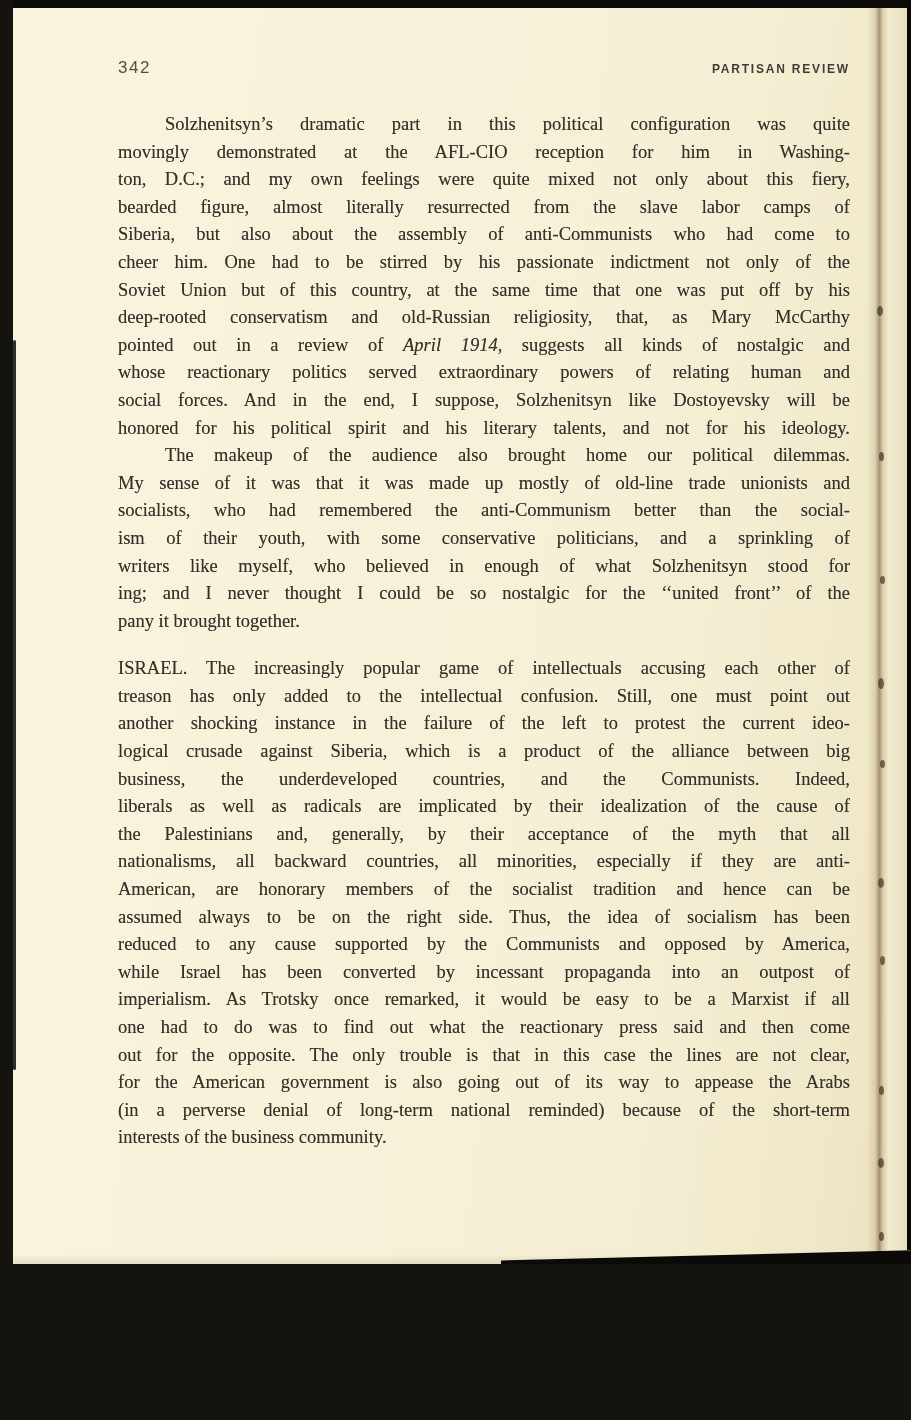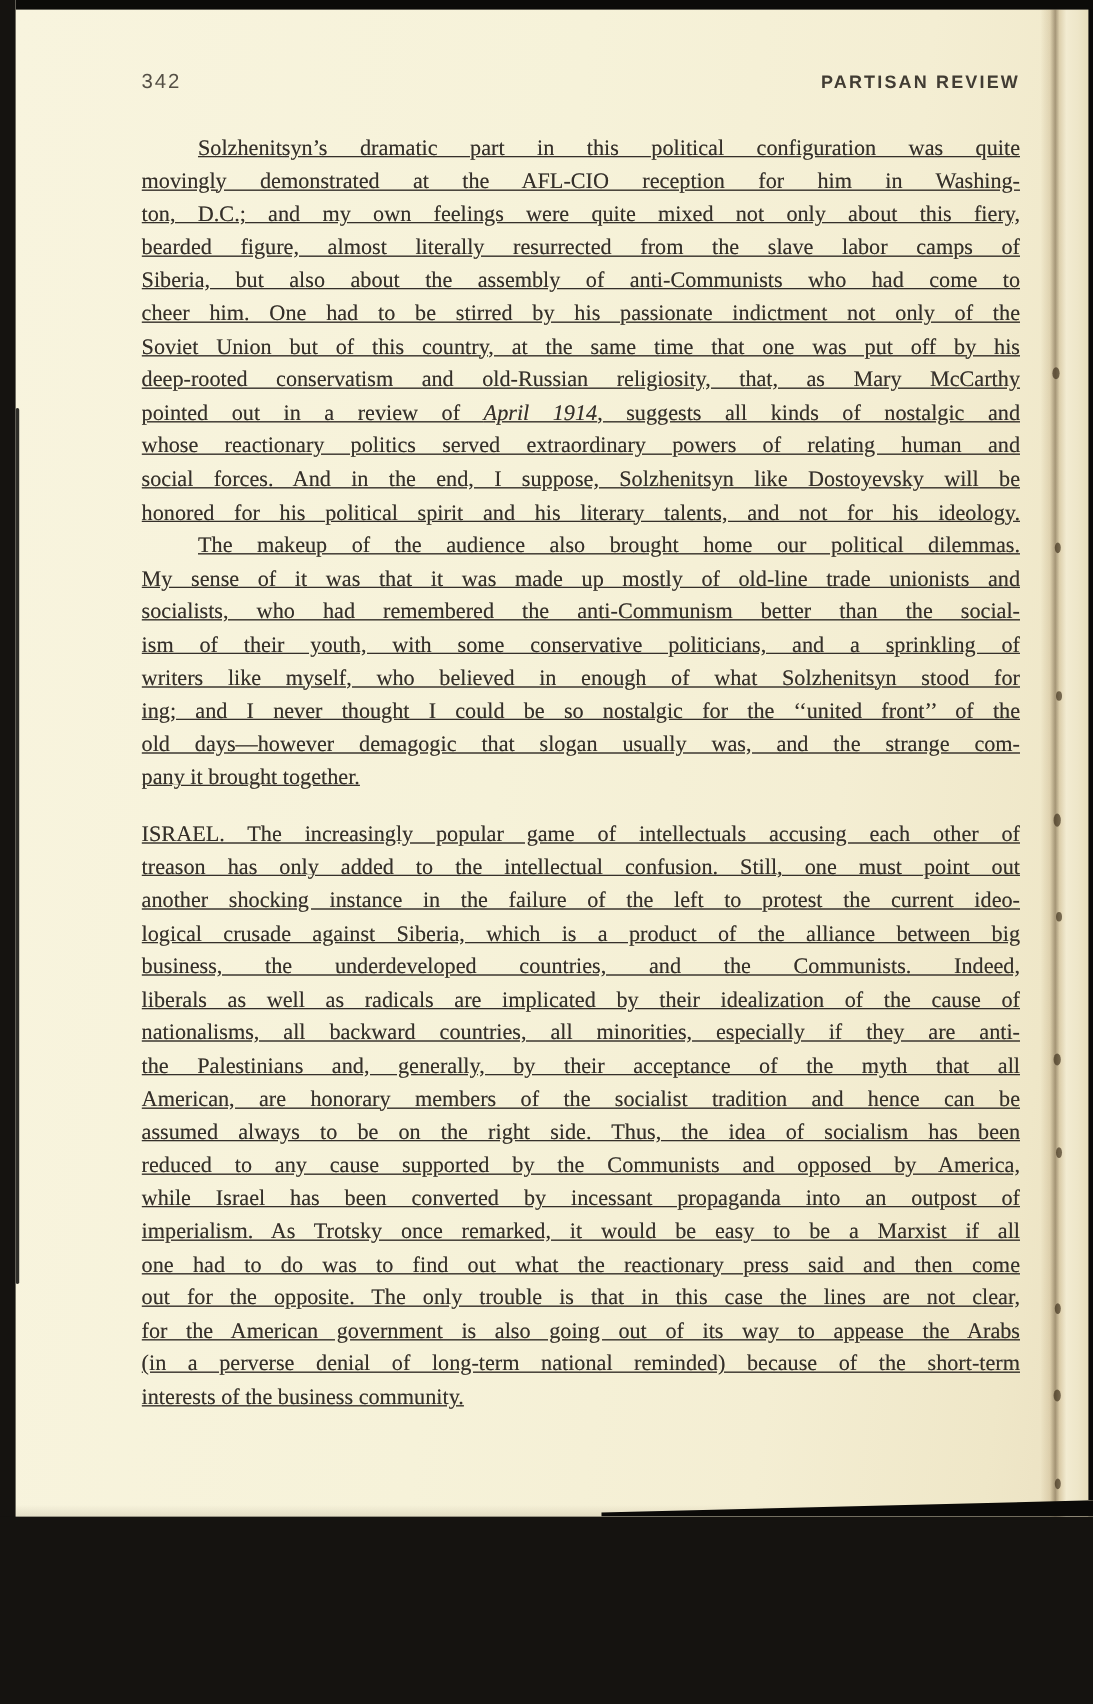--- a/index.html
+++ b/index.html
@@ -60,35 +60,34 @@
   }
   .header-row {
     display: flex; justify-content: space-between; align-items: baseline;
     font-family: "Liberation Sans", sans-serif;
     margin-bottom: 33px; height: 20px;
   }
   .page-number {
     font-size: 17px; letter-spacing: 1.5px; color: #544f45; font-weight: 400;
   }
   .journal-title {
-    font-size: 15px; font-weight: 700; letter-spacing: 1.8px; color: #413c33;
+    font-size: 12px; font-weight: 700; letter-spacing: 1.8px; color: #413c33;
   }
   .para {
     font-size: 18.5px; line-height: 27.6px;
     text-shadow: 0 0 0.5px rgba(53,48,40,0.5);
   }
   .para-israel { margin-top: 20px; }
   .line {
     text-align: justify;
     -moz-text-align-last: justify;
     text-align-last: justify;
     white-space: normal;
     overflow: hidden;
     height: 27.6px;
-    text-decoration: underline;
   }
   .line.indent { text-indent: 47px; }
   .line.end { text-align-last: left; -moz-text-align-last: left; }
   .line i { font-style: italic; }
 </style>
 </head>
 <body>
 
 <div class="scan">
 
@@ -113,33 +112,32 @@
         <div class="line"><span>honored for his political spirit and his literary talents, and not for his ideology.</span></div>
       </div>
 
     <div class="para">
         <div class="line indent"><span>The makeup of the audience also brought home our political dilemmas.</span></div>
         <div class="line"><span>My sense of it was that it was made up mostly of old-line trade unionists and</span></div>
         <div class="line"><span>socialists, who had remembered the anti-Communism better than the social-</span></div>
         <div class="line"><span>ism of their youth, with some conservative politicians, and a sprinkling of</span></div>
         <div class="line"><span>writers like myself, who believed in enough of what Solzhenitsyn stood for</span></div>
         <div class="line"><span>ing; and I never thought I could be so nostalgic for the ‘‘united front’’ of the</span></div>
-        <div class="line"><span>old days—however demagogic that slogan usually was, and the strange com-</span></div>
         <div class="line end"><span>pany it brought together.</span></div>
       </div>
 
     <div class="para para-israel">
         <div class="line"><span>ISRAEL. The increasingly popular game of intellectuals accusing each other of</span></div>
         <div class="line"><span>treason has only added to the intellectual confusion. Still, one must point out</span></div>
         <div class="line"><span>another shocking instance in the failure of the left to protest the current ideo-</span></div>
         <div class="line"><span>logical crusade against Siberia, which is a product of the alliance between big</span></div>
         <div class="line"><span>business, the underdeveloped countries, and the Communists. Indeed,</span></div>
         <div class="line"><span>liberals as well as radicals are implicated by their idealization of the cause of</span></div>
+        <div class="line"><span>the Palestinians and, generally, by their acceptance of the myth that all</span></div>
         <div class="line"><span>nationalisms, all backward countries, all minorities, especially if they are anti-</span></div>
-        <div class="line"><span>the Palestinians and, generally, by their acceptance of the myth that all</span></div>
         <div class="line"><span>American, are honorary members of the socialist tradition and hence can be</span></div>
         <div class="line"><span>assumed always to be on the right side. Thus, the idea of socialism has been</span></div>
         <div class="line"><span>reduced to any cause supported by the Communists and opposed by America,</span></div>
         <div class="line"><span>while Israel has been converted by incessant propaganda into an outpost of</span></div>
         <div class="line"><span>imperialism. As Trotsky once remarked, it would be easy to be a Marxist if all</span></div>
         <div class="line"><span>one had to do was to find out what the reactionary press said and then come</span></div>
         <div class="line"><span>out for the opposite. The only trouble is that in this case the lines are not clear,</span></div>
         <div class="line"><span>for the American government is also going out of its way to appease the Arabs</span></div>
         <div class="line"><span>(in a perverse denial of long-term national reminded) because of the short-term</span></div>
         <div class="line end"><span>interests of the business community.</span></div>

